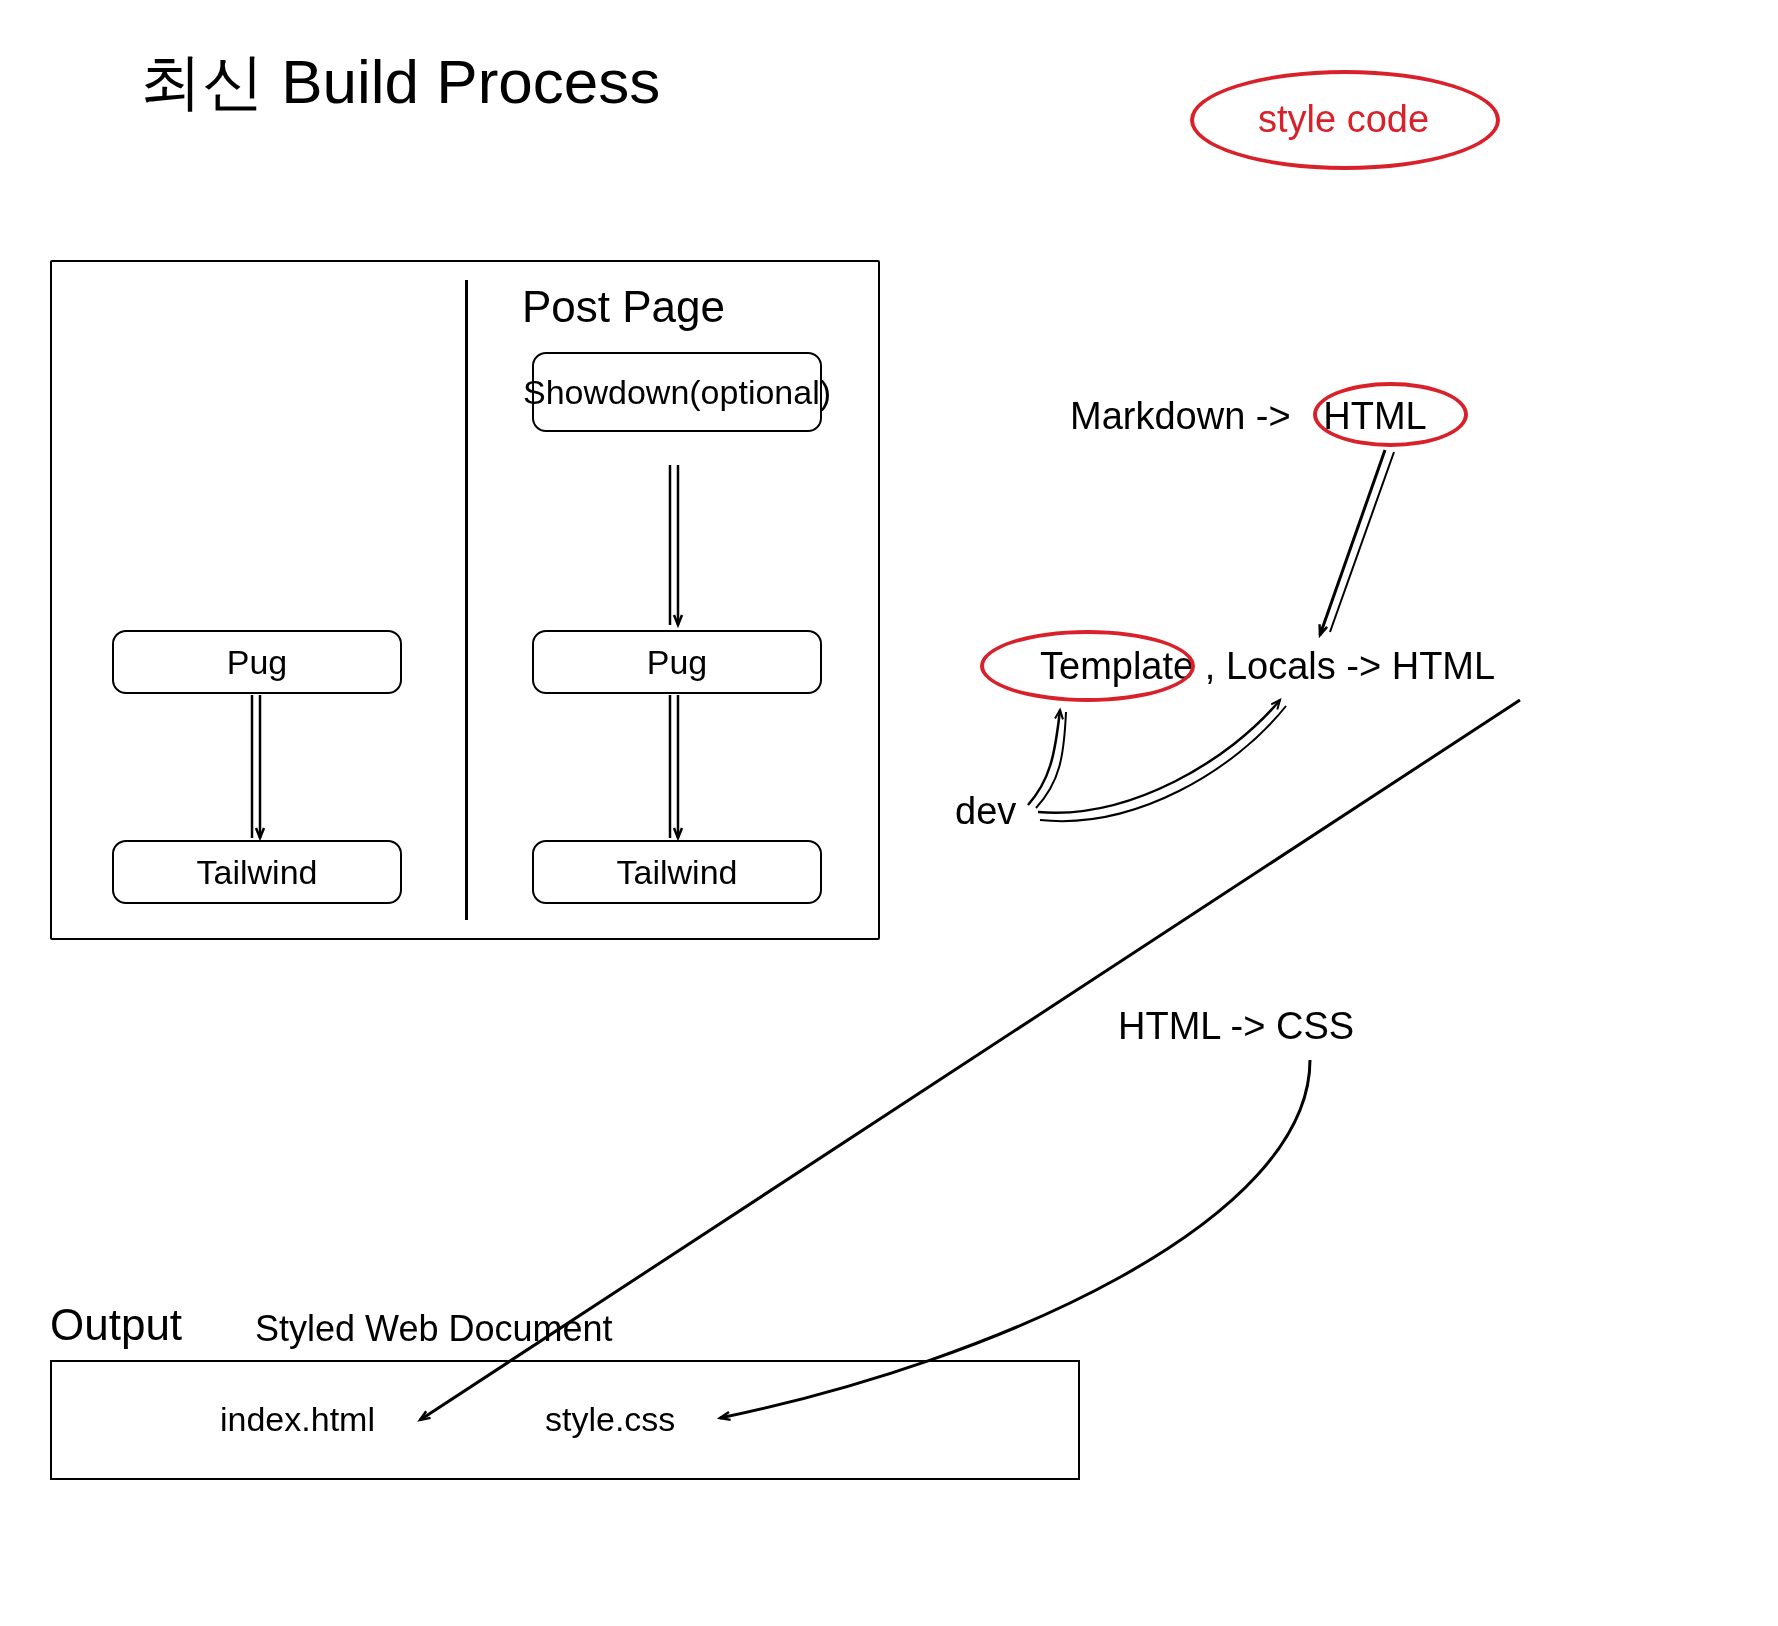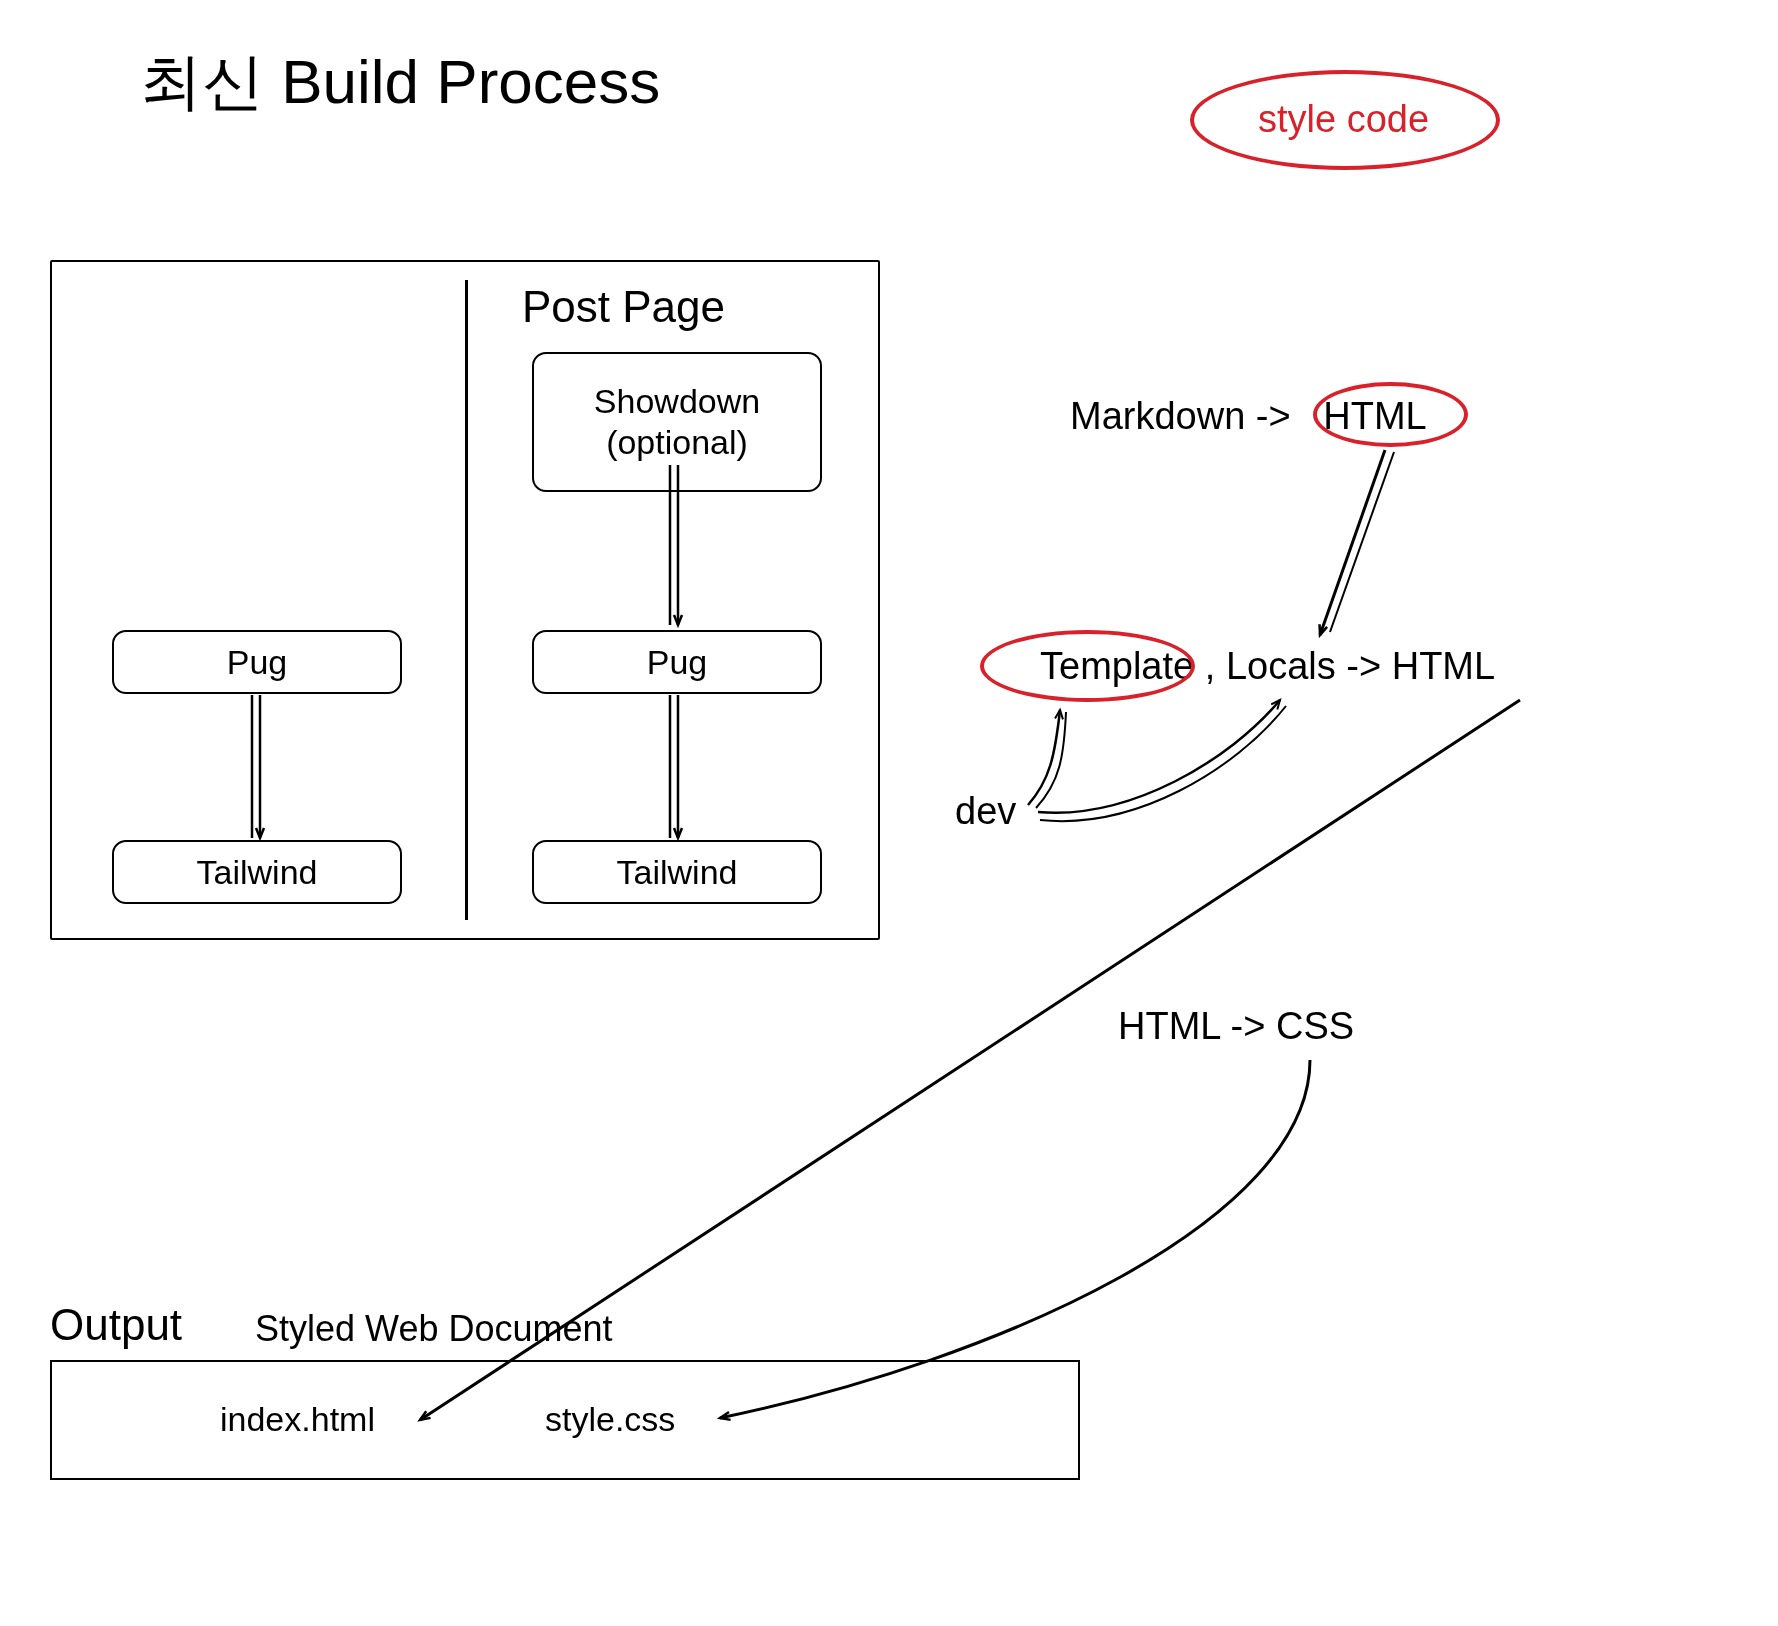--- a/index.html
+++ b/index.html
@@ -109,21 +109,21 @@
   <div class="divider"></div>
   <div class="col-header right hand">Post Page</div>
 
   <div class="node small hand" style="top:368px; left:60px; width:290px;">
     <span>Pug</span>
   </div>
   <div class="node small hand" style="top:578px; left:60px; width:290px;">
     <span>Tailwind</span>
   </div>
 
-  <div class="node hand" style="top:90px; left:480px; width:290px; height:140px; flex-direction:column;">
+  <div class="node hand" style="top:90px; left:480px; width:290px; height:80px; ">
     <span>Showdown</span>
     <span>(optional)</span>
   </div>
   <div class="node small hand" style="top:368px; left:480px; width:290px;">
     <span>Pug</span>
   </div>
   <div class="node small hand" style="top:578px; left:480px; width:290px;">
     <span>Tailwind</span>
   </div>
 </div>

